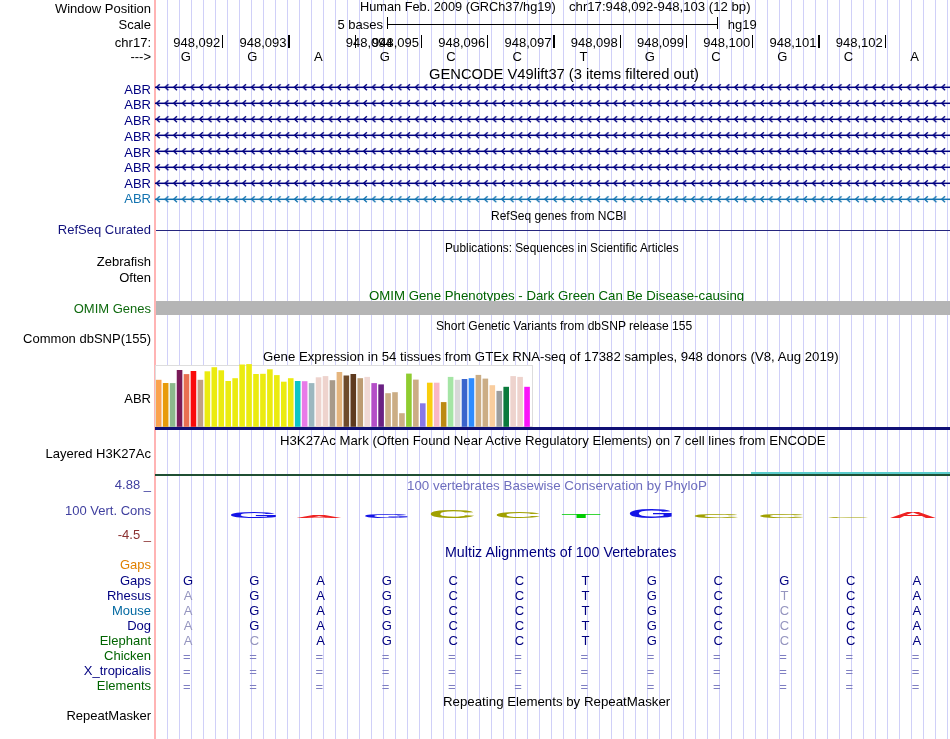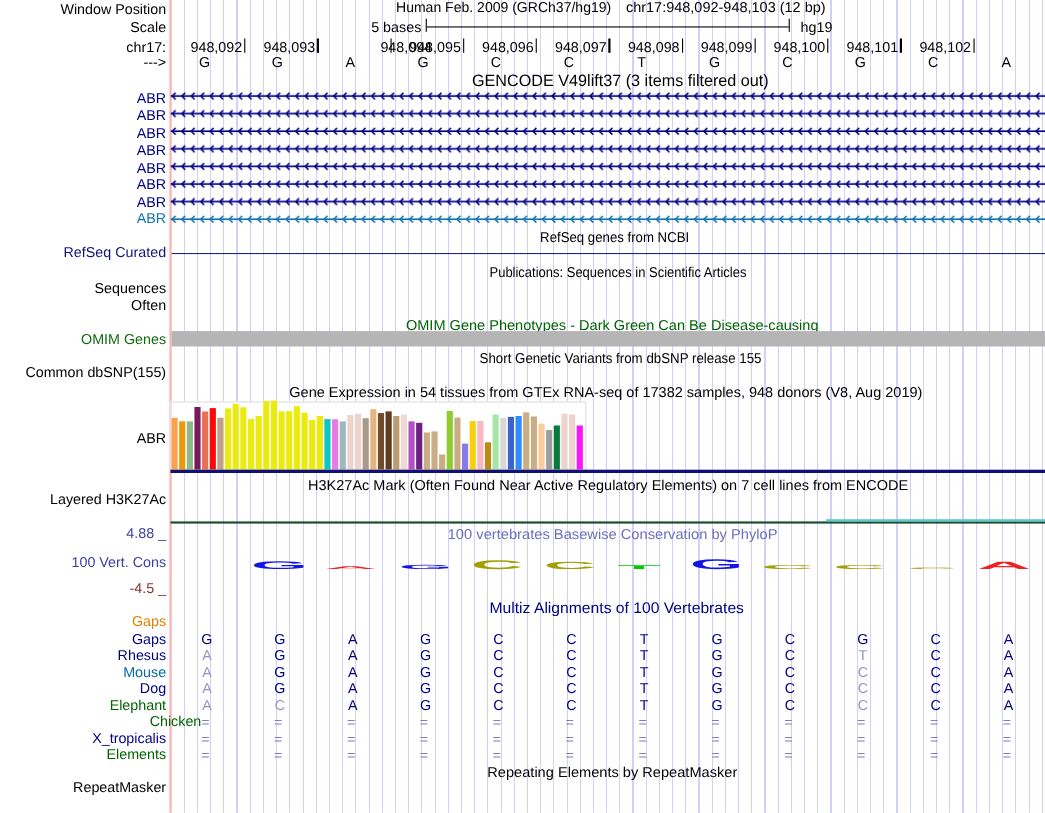--- a/index.html
+++ b/index.html
@@ -74,21 +74,21 @@
 <div class="lab" style="top:114.2px;color:#000080;font:13px/14px 'Liberation Sans',sans-serif;">ABR</div>
 <div class="lab" style="top:130.0px;color:#000080;font:13px/14px 'Liberation Sans',sans-serif;">ABR</div>
 <div class="lab" style="top:145.8px;color:#000080;font:13px/14px 'Liberation Sans',sans-serif;">ABR</div>
 <div class="lab" style="top:161.1px;color:#000080;font:13px/14px 'Liberation Sans',sans-serif;">ABR</div>
 <div class="lab" style="top:176.9px;color:#000080;font:13px/14px 'Liberation Sans',sans-serif;">ABR</div>
 <div class="lab" style="top:192.4px;color:#1373b0;font:13px/14px 'Liberation Sans',sans-serif;">ABR</div>
 <div class="ab" style="left:490.7px;top:208.8px;color:#000;font-size:13px;white-space:nowrap;transform:scaleX(0.9240);transform-origin:0 50%;">RefSeq genes from NCBI</div>
 <div class="ab" style="left:155.8px;top:229.9px;width:794px;height:1.5px;background:#26267e"></div>
 <div class="lab" style="top:223.0px;color:#12127d;font:13px/14px 'Liberation Sans',sans-serif;">RefSeq Curated</div>
 <div class="ab" style="left:444.6px;top:240.8px;color:#000;font-size:13px;white-space:nowrap;transform:scaleX(0.9080);transform-origin:0 50%;">Publications: Sequences in Scientific Articles</div>
-<div class="lab" style="top:254.7px;color:#000;font:13px/14px 'Liberation Sans',sans-serif;">Sequences</div>
+<div class="lab" style="top:254.7px;color:#000;font:13px/14px 'Liberation Sans',sans-serif;">Zebrafish</div>
 <div class="lab" style="top:270.9px;color:#000;font:13px/14px 'Liberation Sans',sans-serif;">Often</div>
 <div class="ab" style="left:368.7px;top:289.0px;color:#006400;font-size:13px;white-space:nowrap;transform:scaleX(1.0180);transform-origin:0 50%;">OMIM Gene Phenotypes - Dark Green Can Be Disease-causing</div>
 <div class="ab" style="left:155.8px;top:301.2px;width:794.2px;height:13.8px;background:#b5b5b5"></div>
 <div class="lab" style="top:302.4px;color:#0f6a0f;font:13px/14px 'Liberation Sans',sans-serif;">OMIM Genes</div>
 <div class="ab" style="left:435.9px;top:319.3px;color:#000;font-size:13px;white-space:nowrap;transform:scaleX(0.9300);transform-origin:0 50%;">Short Genetic Variants from dbSNP release 155</div>
 <div class="lab" style="top:332.0px;color:#000;font:13px/14px 'Liberation Sans',sans-serif;">Common dbSNP(155)</div>
 <div class="ab" style="left:263.1px;top:349.9px;color:#000;font-size:13px;white-space:nowrap;transform:scaleX(1.0146);transform-origin:0 50%;">Gene Expression in 54 tissues from GTEx RNA-seq of 17382 samples, 948 donors (V8, Aug 2019)</div>
 <div class="lab" style="top:391.7px;color:#000;font:13px/14px 'Liberation Sans',sans-serif;">ABR</div>
 <div class="ab" style="left:155.4px;top:364.8px;width:377.6px;height:61.8px;background:#fff;border:1px solid #ddd;box-sizing:border-box;"></div>
 <svg class="ab" style="left:155px;top:360px" width="795" height="70" viewBox="0 0 795 70">
@@ -169,21 +169,21 @@
       <text x="0" y="0" transform="translate(692.7,17.5) scale(1,0.0296)" text-anchor="middle" font-family="Liberation Sans" font-weight="bold" font-size="61.4" fill="#a0a000">C</text>
       <text x="0" y="0" transform="translate(758.0,17.5) scale(1,0.1431)" text-anchor="middle" font-family="Liberation Sans" font-weight="bold" font-size="67.8" fill="#ee2222">A</text>
     </svg>
 <div class="ab" style="left:445.0px;top:544.8px;color:#000080;font-size:14px;white-space:nowrap;transform:scaleX(1.0180);transform-origin:0 50%;">Multiz Alignments of 100 Vertebrates</div>
 <div class="lab" style="top:558.3px;color:#e08000;font:13px/14px 'Liberation Sans',sans-serif;">Gaps</div>
 <div class="lab" style="top:573.8px;color:#000080;font:13px/14px 'Liberation Sans',sans-serif;">Gaps</div>
 <div class="lab" style="top:588.9px;color:#000080;font:13px/14px 'Liberation Sans',sans-serif;">Rhesus</div>
 <div class="lab" style="top:604.0px;color:#0369a1;font:13px/14px 'Liberation Sans',sans-serif;">Mouse</div>
 <div class="lab" style="top:619.0px;color:#000080;font:13px/14px 'Liberation Sans',sans-serif;">Dog</div>
 <div class="lab" style="top:633.9px;color:#006400;font:13px/14px 'Liberation Sans',sans-serif;">Elephant</div>
-<div class="lab" style="top:649.0px;color:#006400;font:13px/14px 'Liberation Sans',sans-serif;padding-left:32px;">Chicken</div>
+<div class="lab" style="top:649.0px;color:#006400;font:13px/14px 'Liberation Sans',sans-serif;">Chicken</div>
 <div class="lab" style="top:664.0px;color:#000080;font:13px/14px 'Liberation Sans',sans-serif;">X_tropicalis</div>
 <div class="lab" style="top:679.0px;color:#006400;font:13px/14px 'Liberation Sans',sans-serif;">Elements</div>
 <div class="ab" style="left:168.1px;top:573.8px;width:40px;text-align:center;color:#000080;">G</div>
 <div class="ab" style="left:234.4px;top:573.8px;width:40px;text-align:center;color:#000080;">G</div>
 <div class="ab" style="left:300.6px;top:573.8px;width:40px;text-align:center;color:#000080;">A</div>
 <div class="ab" style="left:366.9px;top:573.8px;width:40px;text-align:center;color:#000080;">G</div>
 <div class="ab" style="left:433.1px;top:573.8px;width:40px;text-align:center;color:#000080;">C</div>
 <div class="ab" style="left:499.4px;top:573.8px;width:40px;text-align:center;color:#000080;">C</div>
 <div class="ab" style="left:565.6px;top:573.8px;width:40px;text-align:center;color:#000080;">T</div>
 <div class="ab" style="left:631.9px;top:573.8px;width:40px;text-align:center;color:#000080;">G</div>

